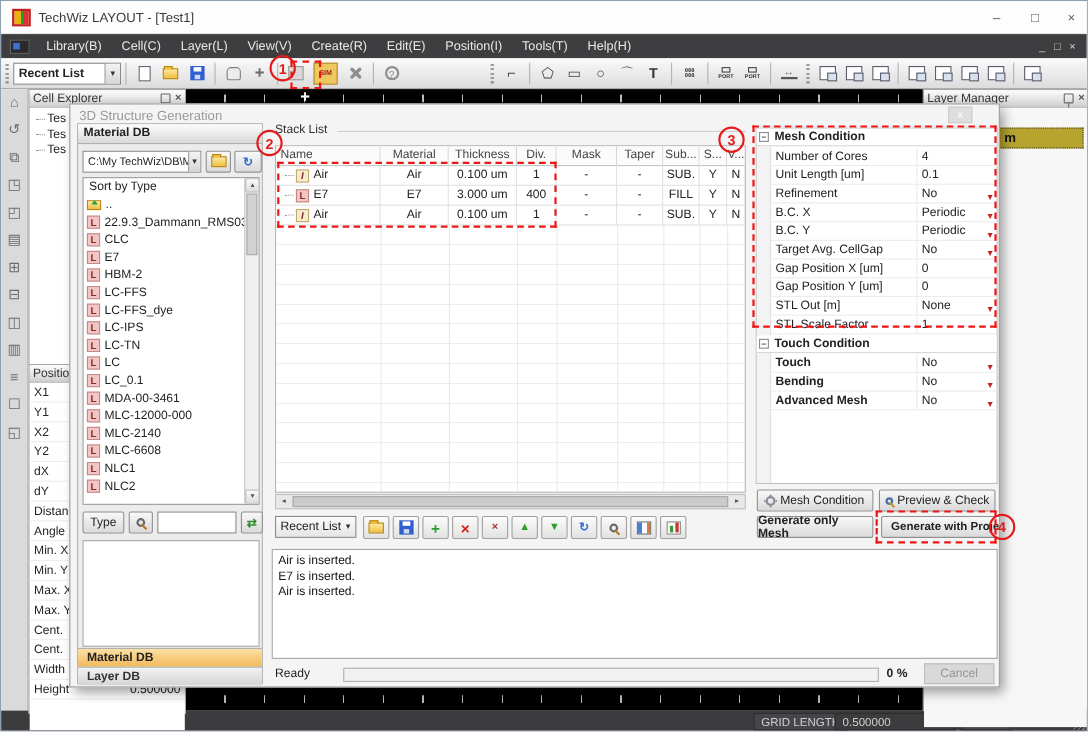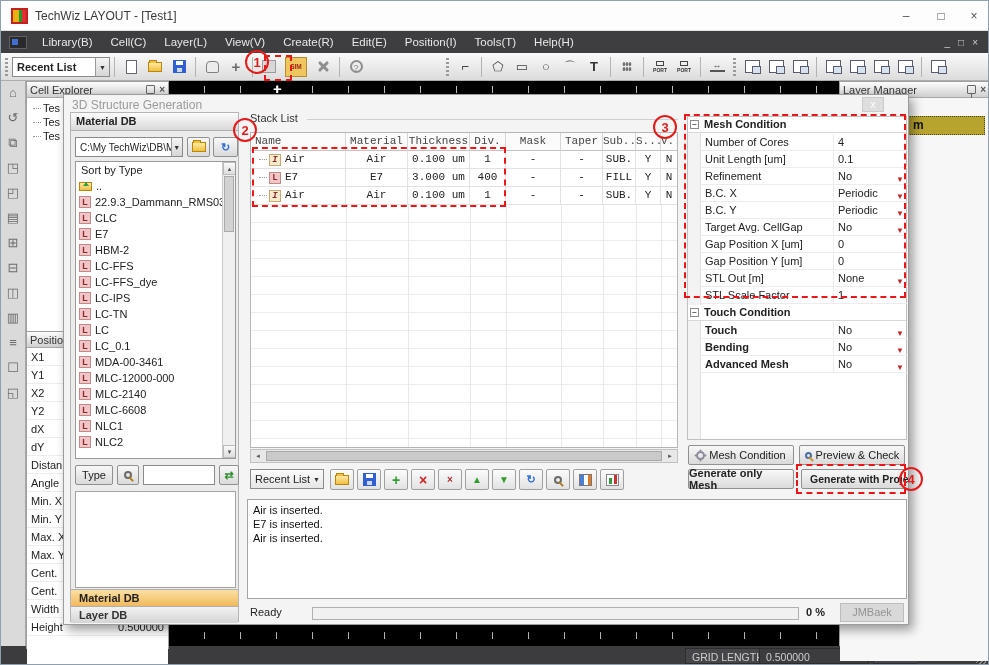--- a/index.html
+++ b/index.html
@@ -89,21 +89,21 @@
   .varw{position:absolute;left:0;width:13px;height:13px;font-size:6px;text-align:center;line-height:13px;color:#555;background:linear-gradient(#fafafa,#ddd);border:1px solid #bbb;}
   .vthumb{position:absolute;left:1px;top:14px;width:10px;height:56px;background:#d2d2d2;border:1px solid #aaa;}
   .mag{width:8px;height:8px;border:2px solid #6a6a6a;border-radius:50%;position:relative;flex:none;}
   .mag::after{content:"";position:absolute;width:6px;height:2px;background:#b07820;transform:rotate(45deg);right:-4px;bottom:-3px;}
   .tab{left:0;width:167px;height:17px;font-weight:bold;font-size:11px;line-height:16px;padding-left:8px;border-top:1px solid #b0b0b0;}
   .tabact{background:linear-gradient(#fbe0a4,#f2b95c);color:#222;}
   .tabin{background:linear-gradient(#f2f2f2,#d5d5d5);color:#333;}
   
   .grplbl{font-size:11px;color:#333;background:#f4f4f4;padding-right:6px;}
   .grpline{position:absolute;height:1px;background:#cfcfcf;}
-  .stable{left:186px;top:37px;width:428px;height:316px;background:#fff;border:1px solid #b5b5b5;overflow:hidden;font-family:Liberation Mono, monospace;}
+  .stable{left:186px;top:37px;width:428px;height:316px;background:#fff;border:1px solid #b5b5b5;overflow:hidden;}
   .trow{display:grid;grid-template-columns:95px 62px 62px 36px 55px 42px 33px 25px 17px;height:18px;}
   .tc{border-right:1px solid #e2e2e2;border-bottom:1px solid #e2e2e2;font-size:11px;line-height:17px;text-align:center;overflow:hidden;white-space:nowrap;}
   .thc{background:#fbfbfb;color:#444;border-right:1px solid #d6d6d6;border-bottom:1px solid #c4c4c4;}
   .tcn{text-align:left;display:flex;align-items:center;padding-left:2px;}
   .tfill{position:absolute;left:0;right:0;bottom:0;background:
     linear-gradient(#e9e9e9,#e9e9e9) 95px 0/1px 100% no-repeat,
     linear-gradient(#e9e9e9,#e9e9e9) 157px 0/1px 100% no-repeat,
     linear-gradient(#e9e9e9,#e9e9e9) 219px 0/1px 100% no-repeat,
     linear-gradient(#e9e9e9,#e9e9e9) 255px 0/1px 100% no-repeat,
     linear-gradient(#e9e9e9,#e9e9e9) 310px 0/1px 100% no-repeat,
@@ -661,21 +661,21 @@
 
     <div class="abs logbox">
       <div>Air is inserted.</div>
       <div>E7 is inserted.</div>
       <div>Air is inserted.</div>
     </div>
 
     <span class="abs" style="left:186px;top:511px;font-size:11px;">Ready</span>
     <div class="abs pbar"></div>
     <span class="abs" style="left:742px;top:511px;font-size:11px;font-weight:bold;">0 %</span>
-    <span class="abs cancel">JMBaek</span>
+    <span class="abs cancel">Cancel</span>
   </div>
 
   <div class="abs anndash" style="left:263px;top:54px;width:28px;height:26px;z-index:8;"></div>
   <div class="abs anndash" style="left:251px;top:146px;width:254px;height:60px;"></div>
   <div class="abs anndash" style="left:683px;top:113px;width:222px;height:184px;"></div>
   <div class="abs anndash" style="left:795px;top:463px;width:110px;height:30px;"></div>
   <div class="abs anncirc" style="left:244px;top:49px;">1</div>
   <div class="abs anncirc" style="left:232px;top:117px;">2</div>
   <div class="abs anncirc" style="left:652px;top:114px;">3</div>
   <div class="abs anncirc" style="left:898px;top:466px;">4</div>

